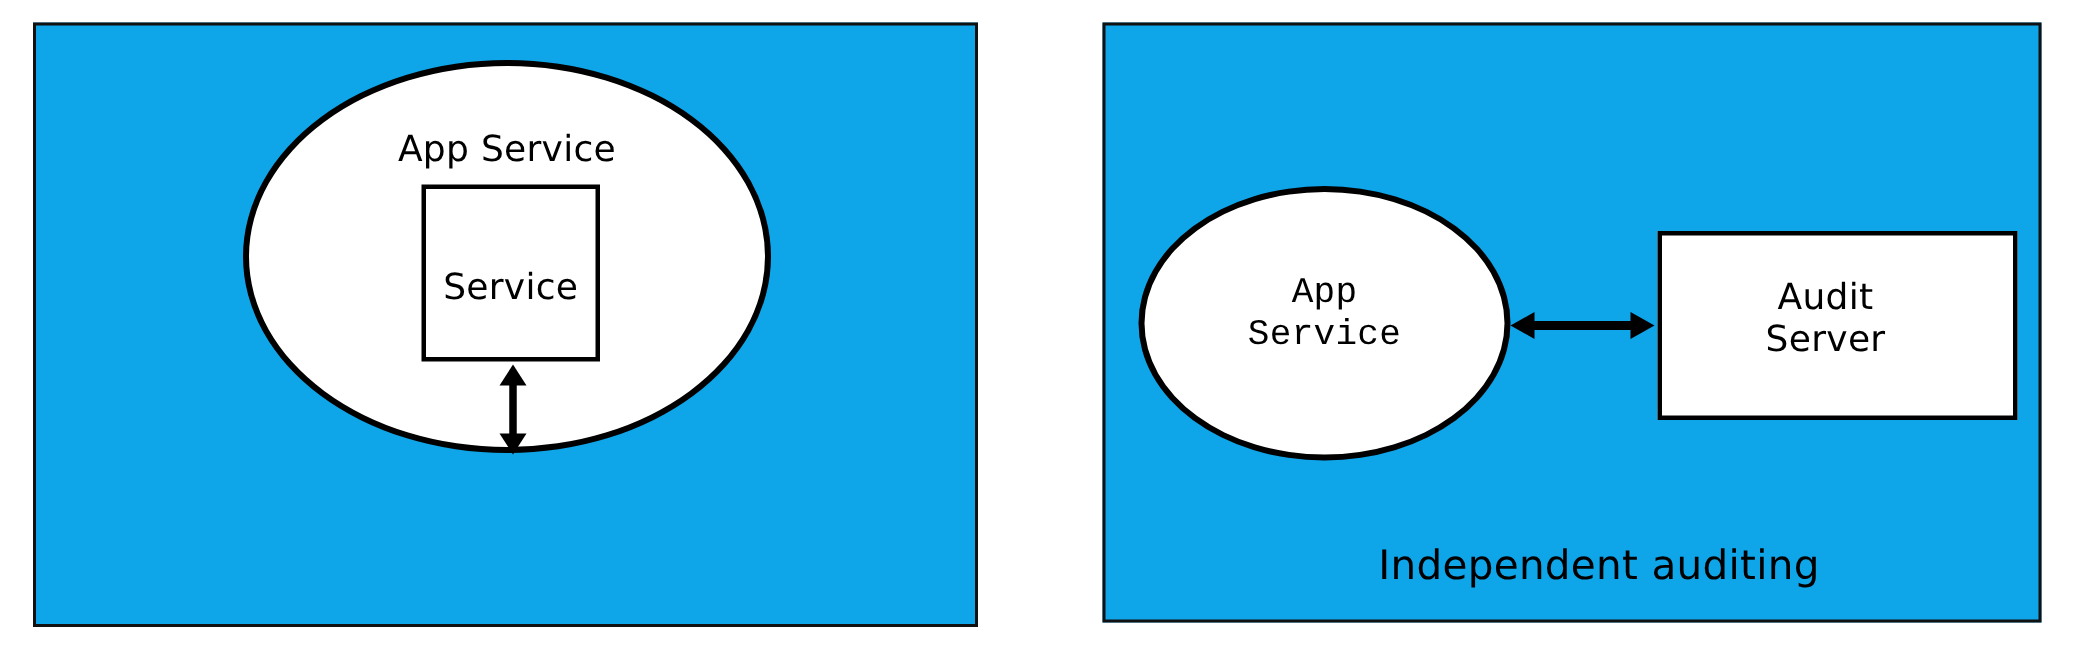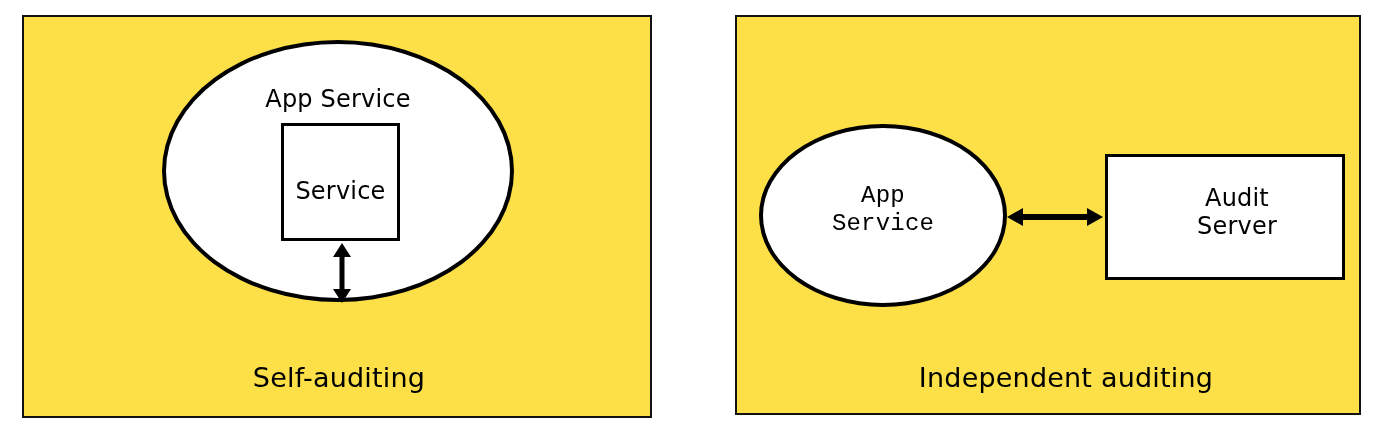--- a/index.html
+++ b/index.html
@@ -18,21 +18,21 @@
   .diagram-root {
     position: absolute;
     left: 0; top: 0;
     width: 1386px;
     height: 434px;
   }
 
   
   .panel {
     position: absolute;
-    background: #fde047;
+    background: #0ea5e9;
     border: 2px solid #111111;
     box-sizing: border-box;
   }
   #panel-self {
     left: 22px;
     top: 15px;
     width: 630px;
     height: 403px;
   }
   #panel-independent {
@@ -112,21 +112,21 @@
     top: 160px;
     width: 119px;
   }
   #label-app-service-independent {
     left: 22px;
     top: 165px;
     width: 248px;
     font-family: Liberation Mono, monospace;
   }
   #label-audit-server {
-    left: 380px;
+    left: 360px;
     top: 167px;
     width: 240px;
   }
   #caption-self-auditing {
     left: 0px;
     top: 345px;  
     width: 630px;
   }
   #caption-independent-auditing {
     left: 16px;
@@ -166,21 +166,20 @@
     <div class="box" id="monitor-box"></div>
 
     <div class="label node-label" id="label-monitor">Service</div>
 
     <svg class="arrow-svg" id="arrow-monitor-vertical" viewBox="0 0 36 62">
       <line x1="18" y1="10" x2="18" y2="52" stroke="#000000" stroke-width="5"></line>
       <polygon points="18,1 27,15 9,15" fill="#000000"></polygon>
       <polygon points="18,61 27,47 9,47" fill="#000000"></polygon>
     </svg>
 
-    <div class="label caption-label" id="caption-self-auditing">Self-auditing</div>
   </div>
 
   <div class="panel" id="panel-independent">
 
     <div class="ellipse" id="app-service-ellipse-independent"></div>
 
     <div class="label node-label" id="label-app-service-independent">App
 Service</div>
 
     <svg class="arrow-svg" id="arrow-service-audit-horizontal" viewBox="0 0 100 44">

